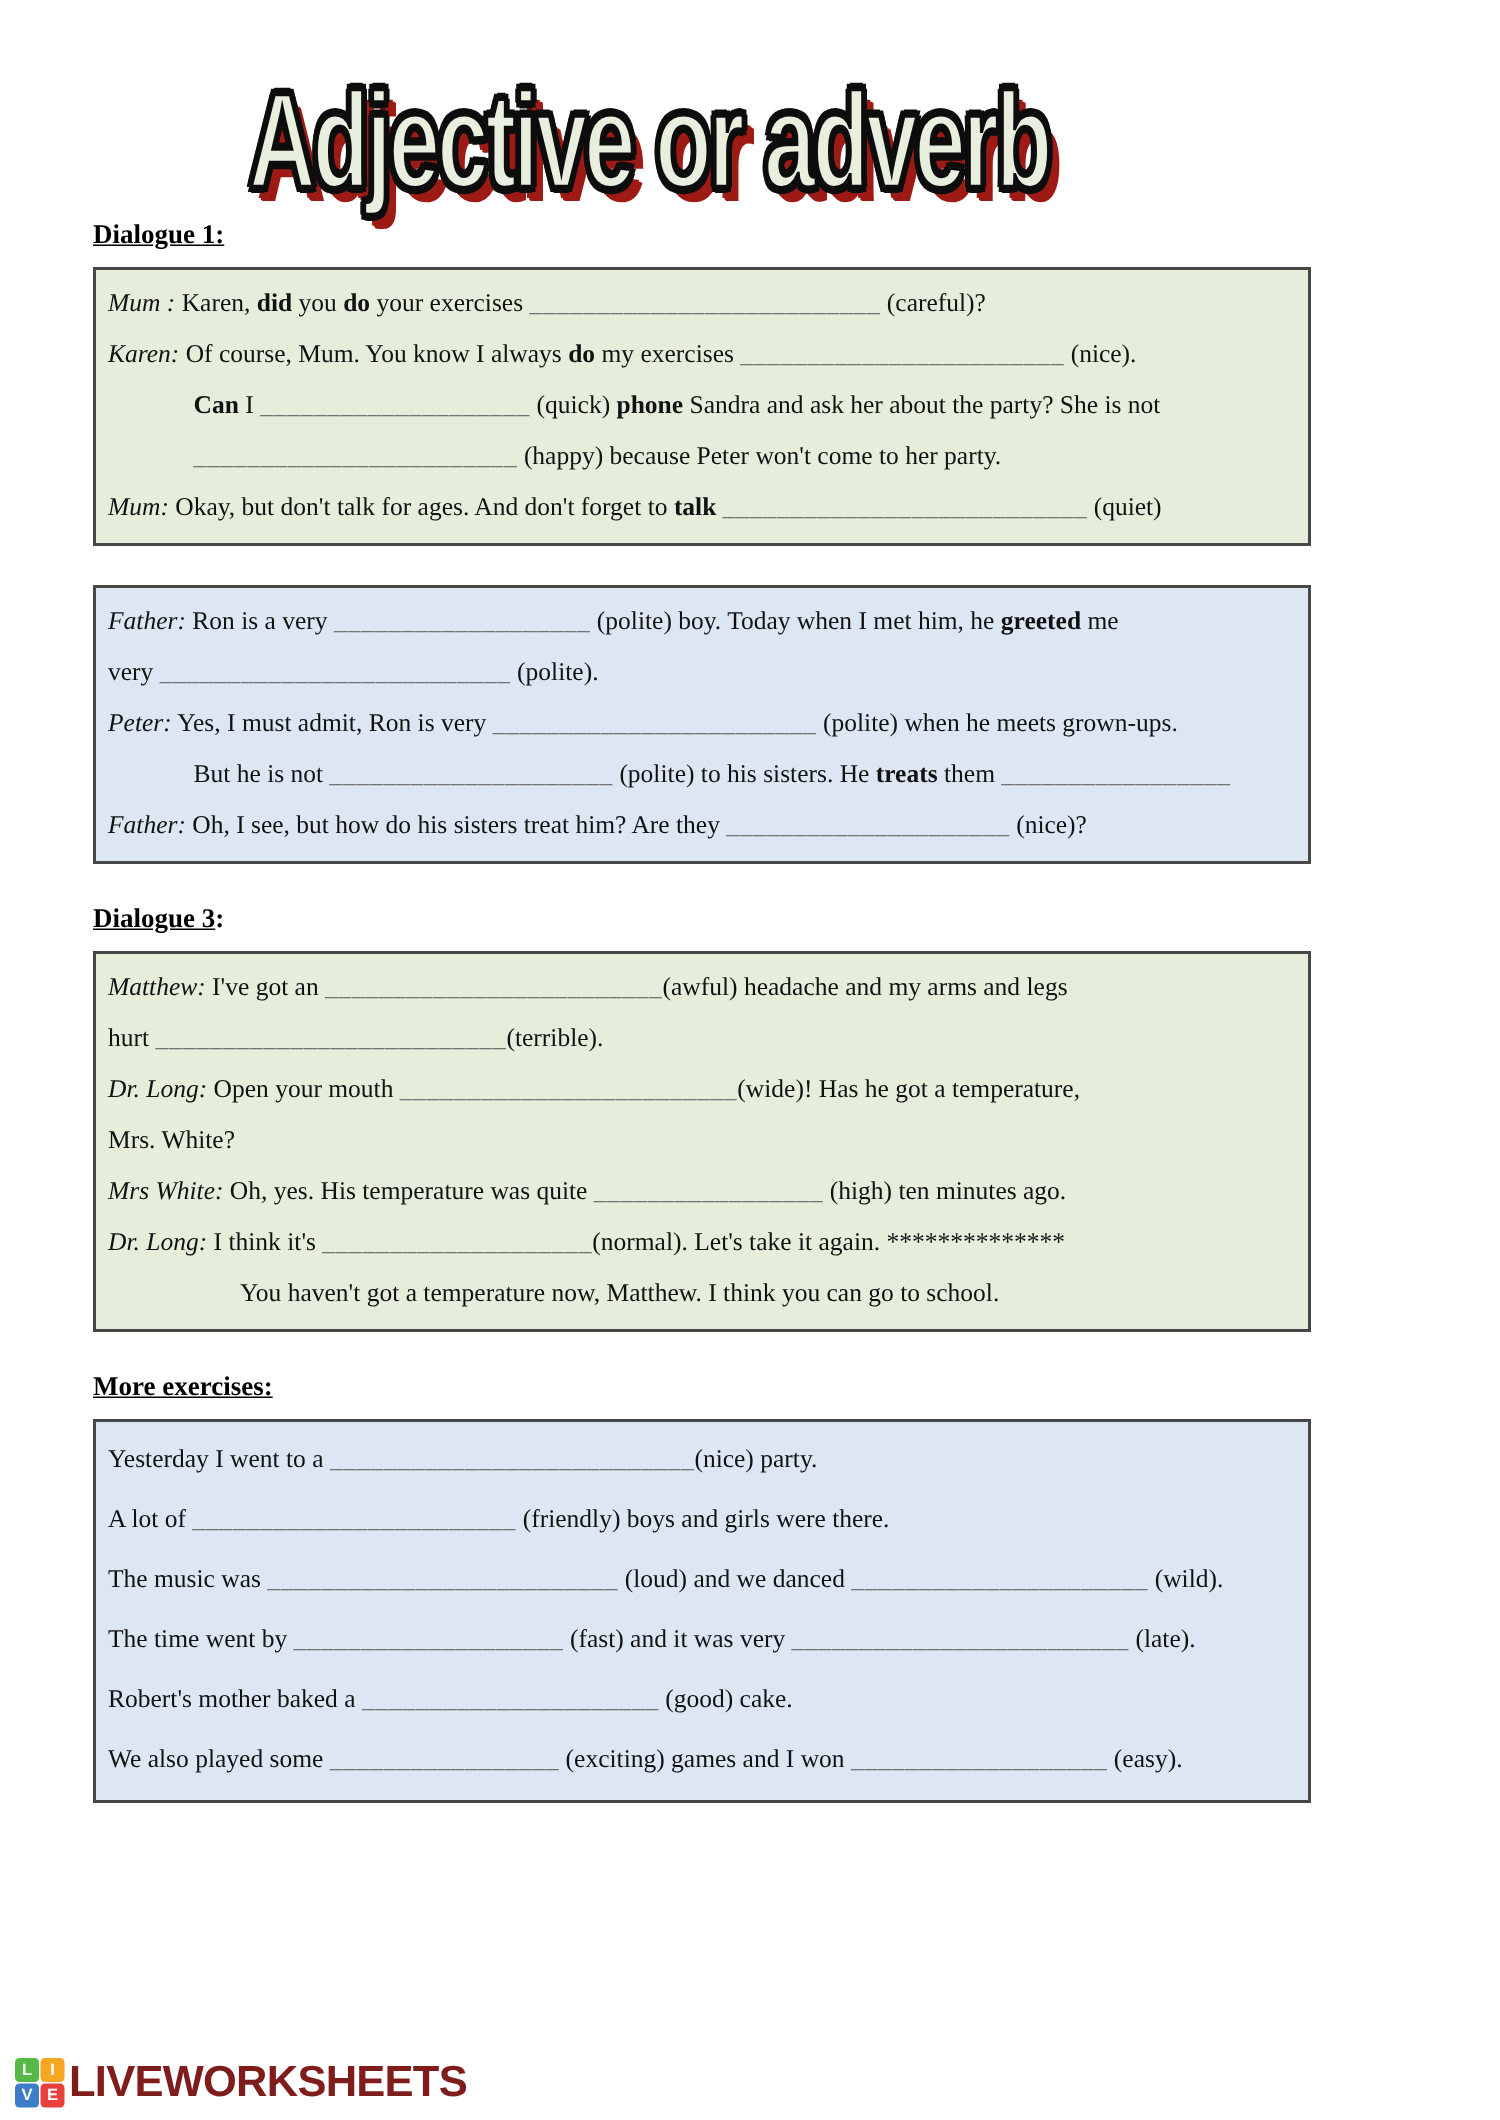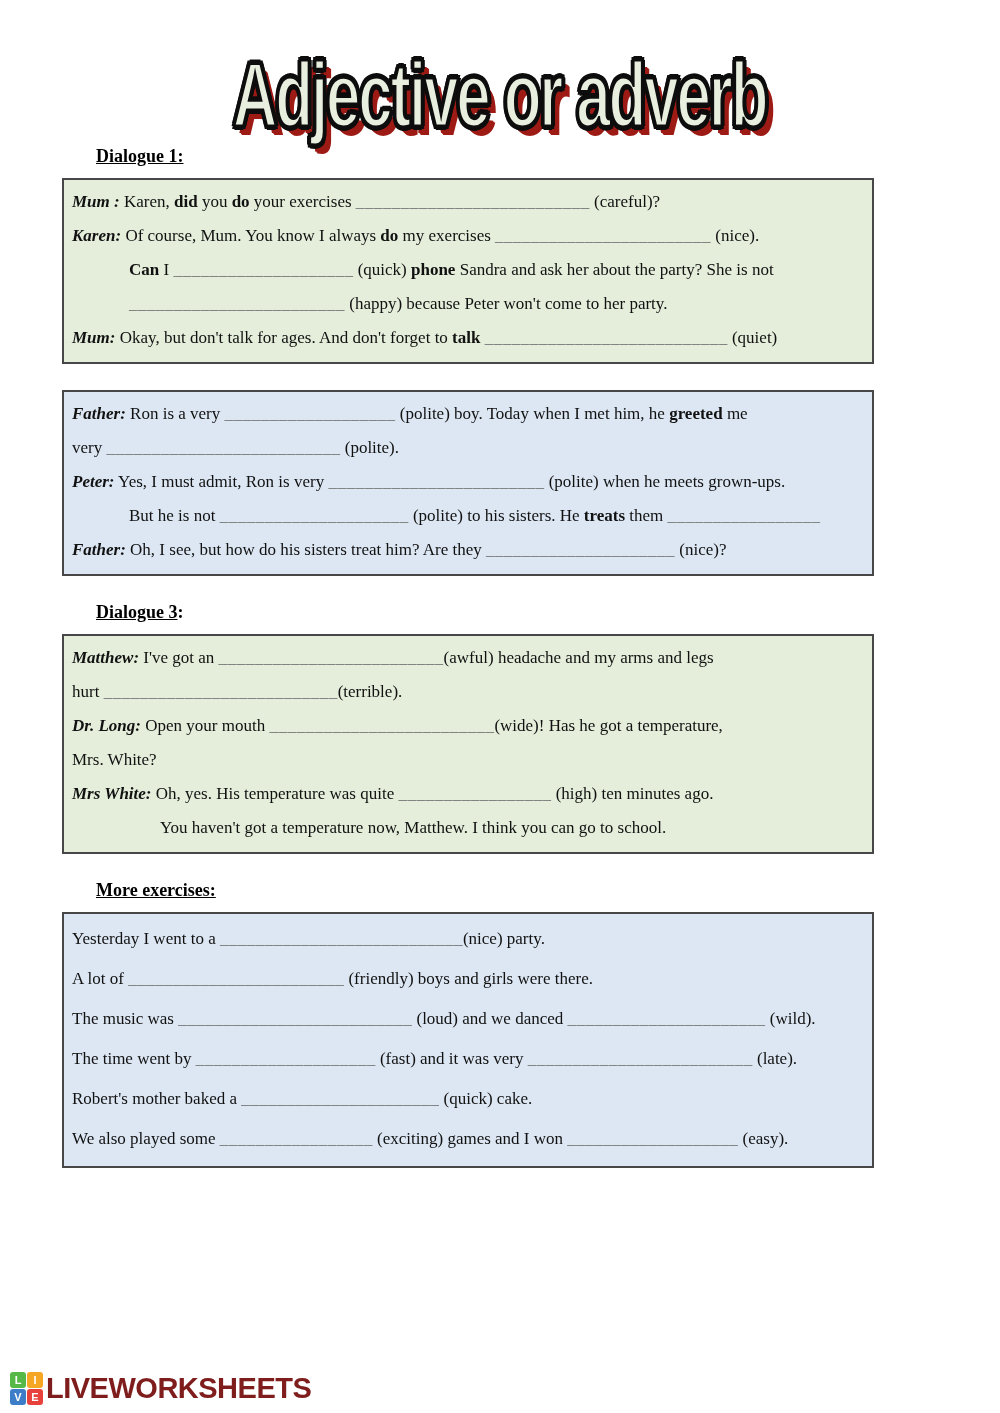--- a/index.html
+++ b/index.html
@@ -6,21 +6,21 @@
   body {
     width: 1000px; height: 1413px;
     position: relative;
     font-family: "Liberation Serif", "DejaVu Serif", serif;
     color: #111111;
     overflow: hidden;
   }
   .page { padding: 46px 62px 0 62px; }
 
   
-  .title-wrap { text-align: center; height: 96px; margin-bottom: 4px; }
+  .title-wrap { height: 96px; margin-bottom: 4px; }
   .title {
     display: inline-block;
     font-family: "Liberation Sans", "DejaVu Sans", sans-serif;
     font-weight: bold;
     font-size: 86px;
     line-height: 92px;
     letter-spacing: -3px;
     white-space: nowrap;
     transform: scaleX(0.72) scaleY(1.05);
     transform-origin: center top;
@@ -32,42 +32,42 @@
       -4px 0 0 #0d0d0d, 4px 0 0 #0d0d0d,
       0 -4px 0 #0d0d0d, 0 4px 0 #0d0d0d,
       7px 7px 0 #9e1b15, 9px 8px 0 #9e1b15, 10px 9px 0 #9e1b15;
   }
 
   
   .heading {
     font-size: 18px; font-weight: bold; color: #000;
     margin: 0 0 11px 0;
   }
-  .heading .hu { text-decoration: underline; margin-left: 34px; }
+  .heading .hu { text-decoration: underline; }
 
   
   .box {
     border: 2px solid #474747;
     width: 812px;
     box-sizing: border-box;
     padding: 5px 10px 7px 8px;
     margin-bottom: 26px;
   }
   .box.green { background: #e4eeda; }
   .box.blue  { background: #dce7f3; }
   .line {
     margin: 0; font-size: 17px; line-height: 34px;
     white-space: nowrap;
   }
   .box.wide .line { line-height: 40px; }
   .ind0 { padding-left: 0; }
   .ind1 { padding-left: 57px; }
   .ind2 { padding-left: 88px; }
   .b  { font-weight: bold; }
-  .bi { font-weight: bold; font-style: italic; }
+  .bi { font-weight: normal; font-style: italic; }
   .blank { letter-spacing: 0.5px; color: #737373; }
 
   
   .footer {
     position: absolute; left: 10px; top: 1372px;
     display: flex; align-items: center; gap: 3px;
     cursor: pointer;
   }
   .logo-grid {
     display: grid;
@@ -118,31 +118,32 @@
         </div>
       </div>
       <div class="section">
         <div class="heading"><span class="hu">Dialogue 3</span><span>:</span></div>
         <div class="box green">
           <p class="line ind0"><span class="bi">Matthew:</span><span> I've got an </span><span class="blank">_________________________</span><span>(awful) headache and my arms and legs</span></p>
           <p class="line ind0"><span>hurt </span><span class="blank">__________________________</span><span>(terrible).</span></p>
           <p class="line ind0"><span class="bi">Dr. Long:</span><span> Open your mouth </span><span class="blank">_________________________</span><span>(wide)! Has he got a temperature,</span></p>
           <p class="line ind0"><span>Mrs. White?</span></p>
           <p class="line ind0"><span class="bi">Mrs White:</span><span> Oh, yes. His temperature was quite </span><span class="blank">_________________</span><span> (high) ten minutes ago.</span></p>
+          <p class="line ind0"><span class="bi">Dr. Long:</span><span> I think it's </span><span class="blank">____________________</span><span>(normal). Let's take it again. **************</span></p>
           <p class="line ind2"><span>You haven't got a temperature now, Matthew. I think you can go to school.</span></p>
         </div>
       </div>
       <div class="section">
         <div class="heading"><span class="hu">More exercises:</span></div>
         <div class="box blue wide">
           <p class="line ind0"><span>Yesterday I went to a </span><span class="blank">___________________________</span><span>(nice) party.</span></p>
           <p class="line ind0"><span>A lot of </span><span class="blank">________________________</span><span> (friendly) boys and girls were there.</span></p>
           <p class="line ind0"><span>The music was </span><span class="blank">__________________________</span><span> (loud) and we danced </span><span class="blank">______________________</span><span> (wild).</span></p>
           <p class="line ind0"><span>The time went by </span><span class="blank">____________________</span><span> (fast) and it was very </span><span class="blank">_________________________</span><span> (late).</span></p>
-          <p class="line ind0"><span>Robert's mother baked a </span><span class="blank">______________________</span><span> (quick) cake.</span></p>
+          <p class="line ind0"><span>Robert's mother baked a </span><span class="blank">______________________</span><span> (good) cake.</span></p>
           <p class="line ind0"><span>We also played some </span><span class="blank">_________________</span><span> (exciting) games and I won </span><span class="blank">___________________</span><span> (easy).</span></p>
         </div>
       </div>
     </div>
 </div>
 
 <div class="footer">
   <span class="logo-grid" id="logo-grid">
       <span class="sq" style="background: rgb(86, 185, 71);">L</span>
       <span class="sq" style="background: rgb(245, 166, 35);">I</span>

